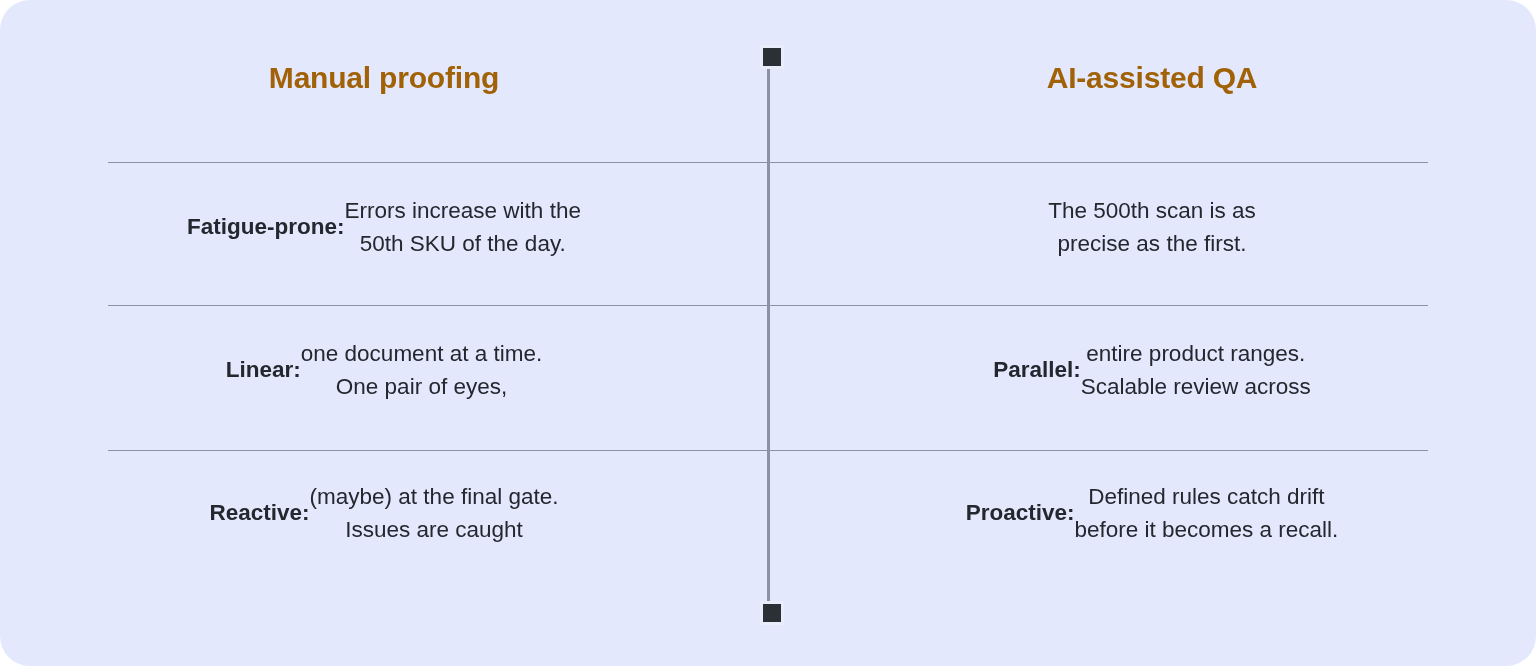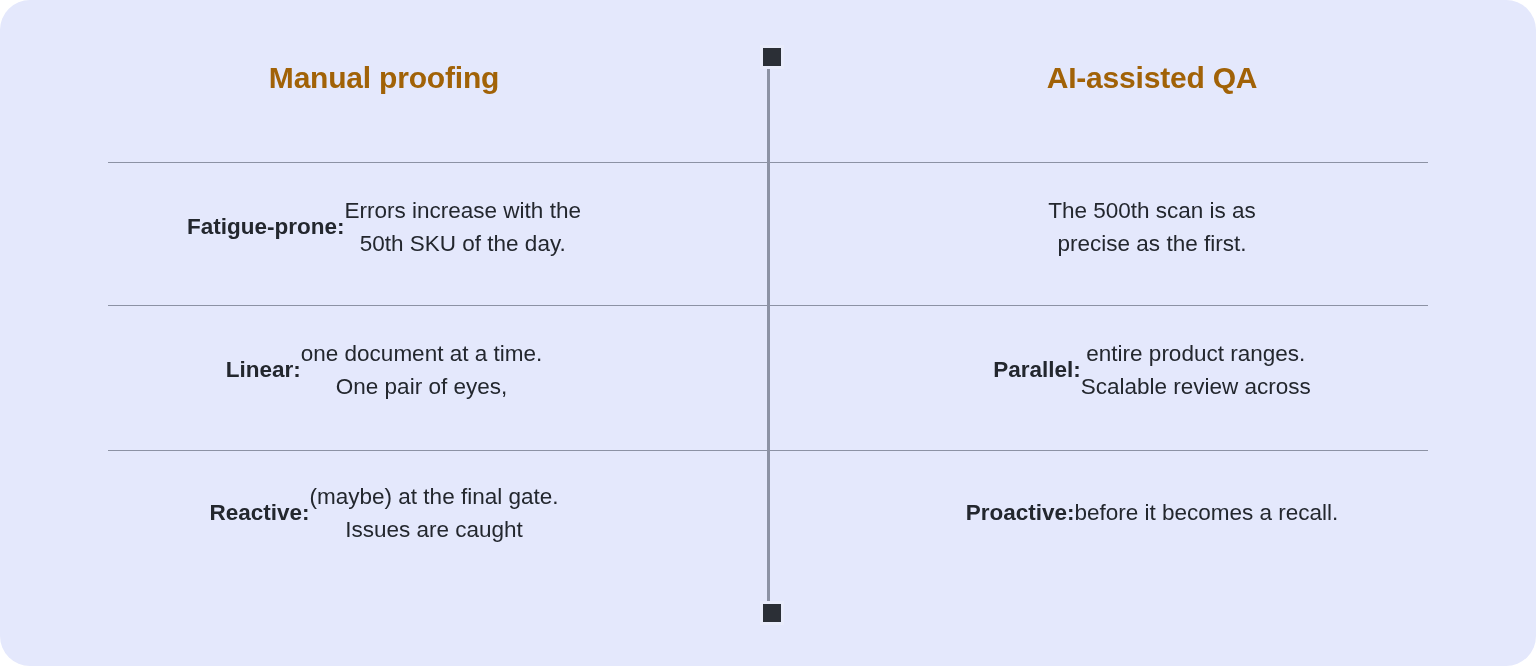--- a/index.html
+++ b/index.html
@@ -158,20 +158,21 @@
         <span class="cell-term">Parallel:</span>
         <span class="cell-desc">
           <span class="cell-desc-line">entire product ranges.</span>
           <span class="cell-desc-line">Scalable review across</span>
         </span>
       </div>
 
       <div class="row-cell">
         <span class="cell-term">Proactive:</span>
         <span class="cell-desc">
+          <span class="cell-desc-line">Defined rules catch drift</span>
           <span class="cell-desc-line">before it becomes a recall.</span>
         </span>
       </div>
     </div>
 
   </div>
 
   <div class="h-divider d1"></div>
   <div class="h-divider d2"></div>
   <div class="h-divider d3"></div>

